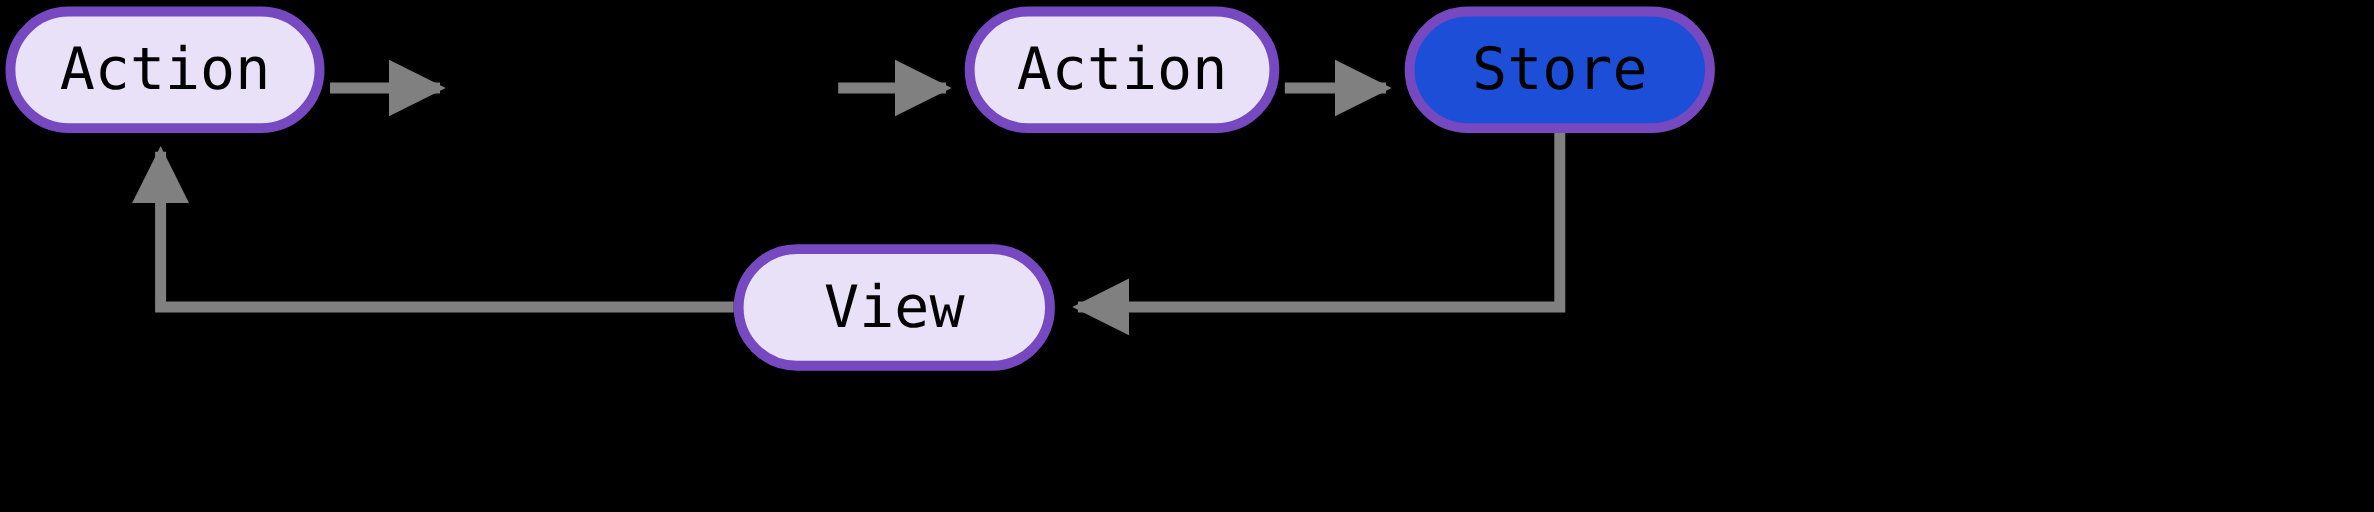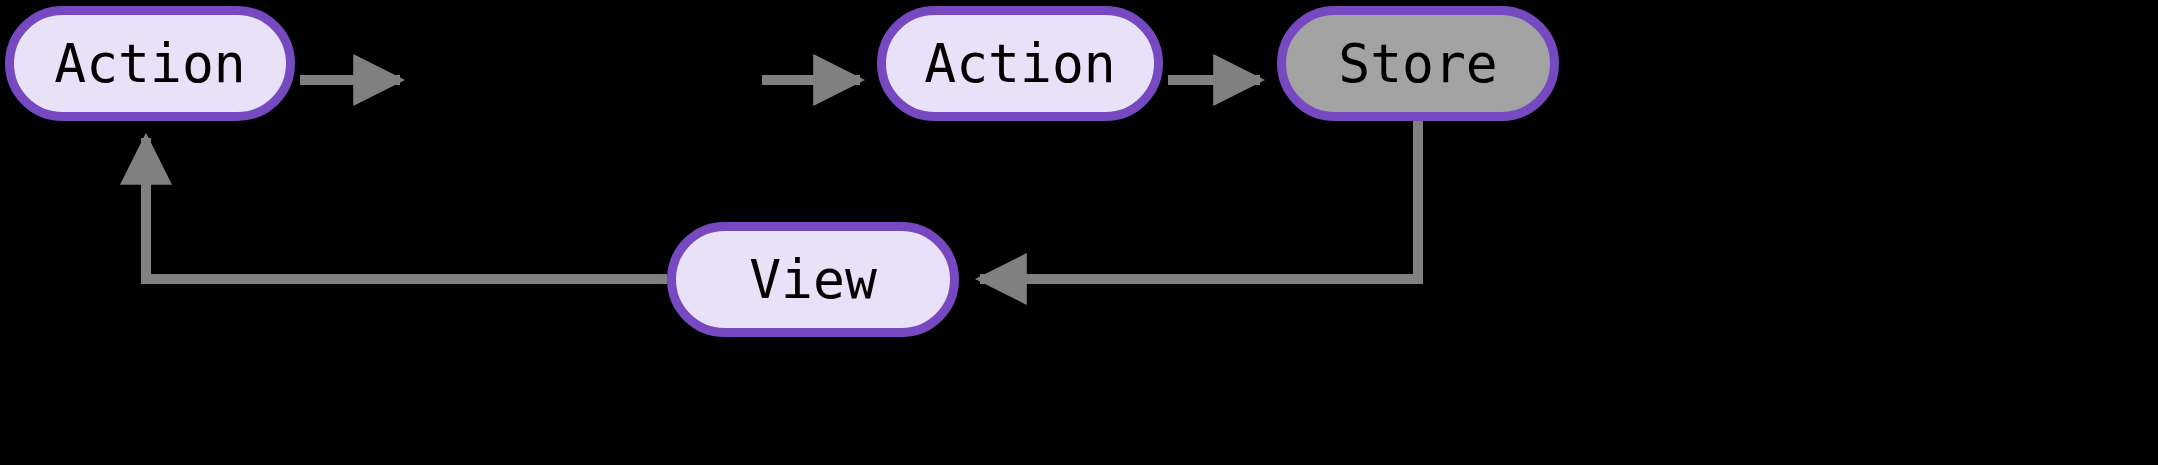--- a/index.html
+++ b/index.html
@@ -83,21 +83,21 @@
 
   <div class="node node-action" style="background:#e9e1f7; border-color:#7649c0;">
     <span class="node-label">Action</span>
   </div>
 
 
   <div class="node node-reducer" style="background:#e9e1f7; border-color:#7649c0;">
     <span class="node-label">Action</span>
   </div>
 
-  <div class="node node-store" style="background:#a3a3a3; border-color:#7649c0;">
+  <div class="node node-store" style="background:#1d4ed8; border-color:#7649c0;">
     <span class="node-label">Store</span>
   </div>
 
   <div class="node node-view" style="background:#e9e1f7; border-color:#7649c0;">
     <span class="node-label">View</span>
   </div>
 
 </div>
 
 </body></html>

